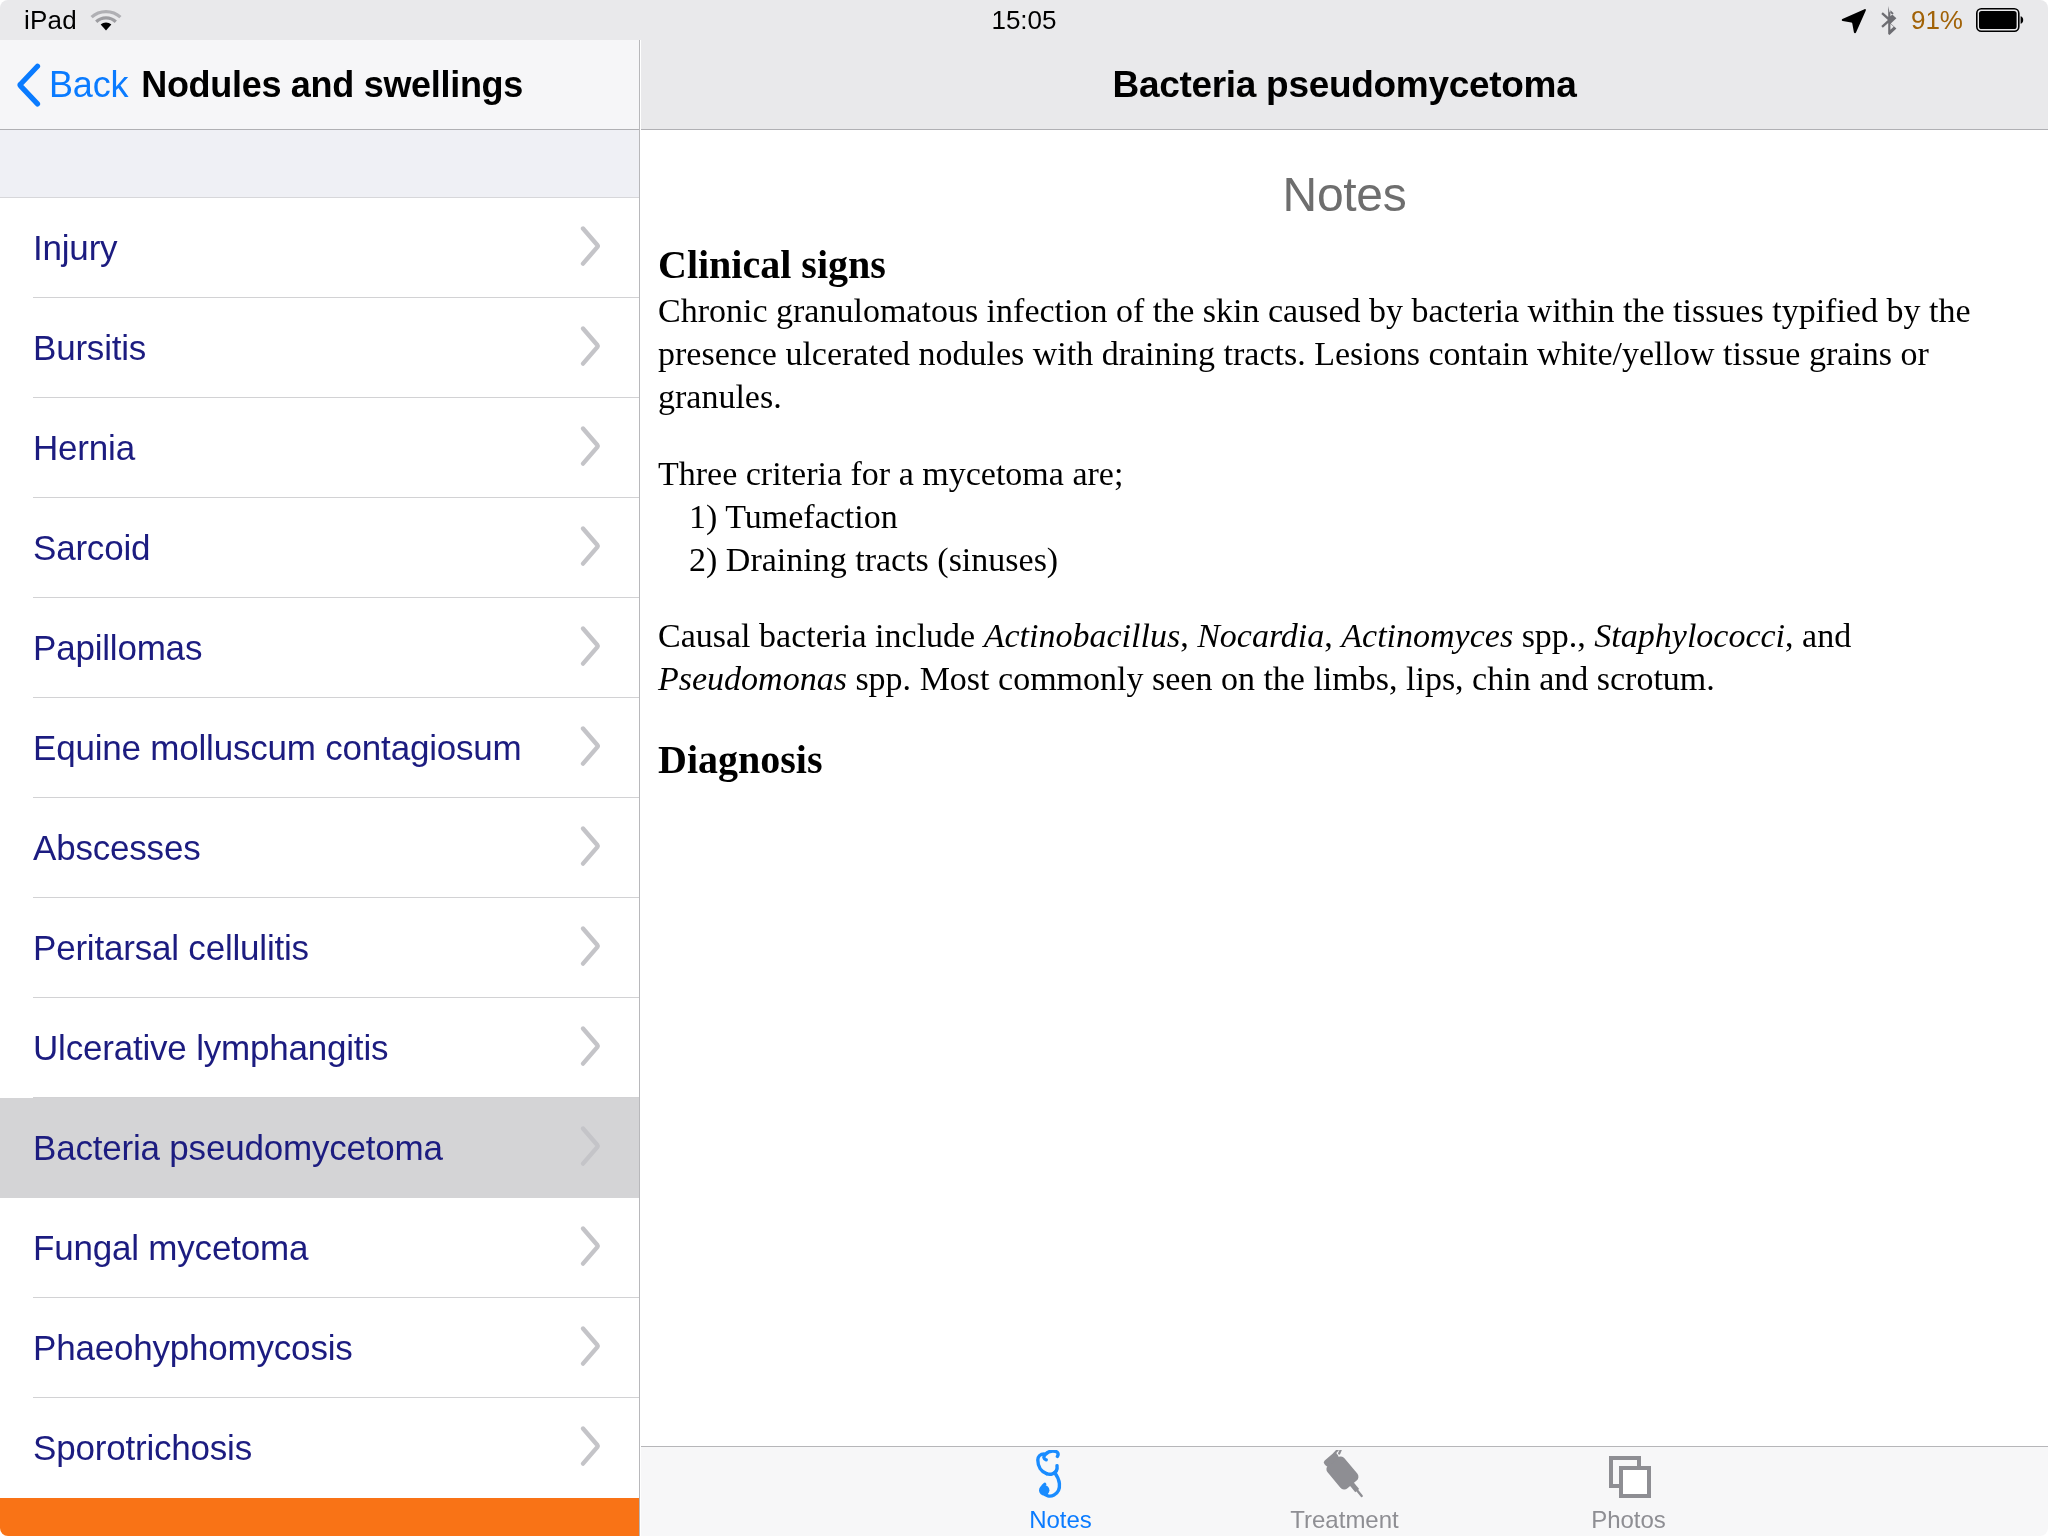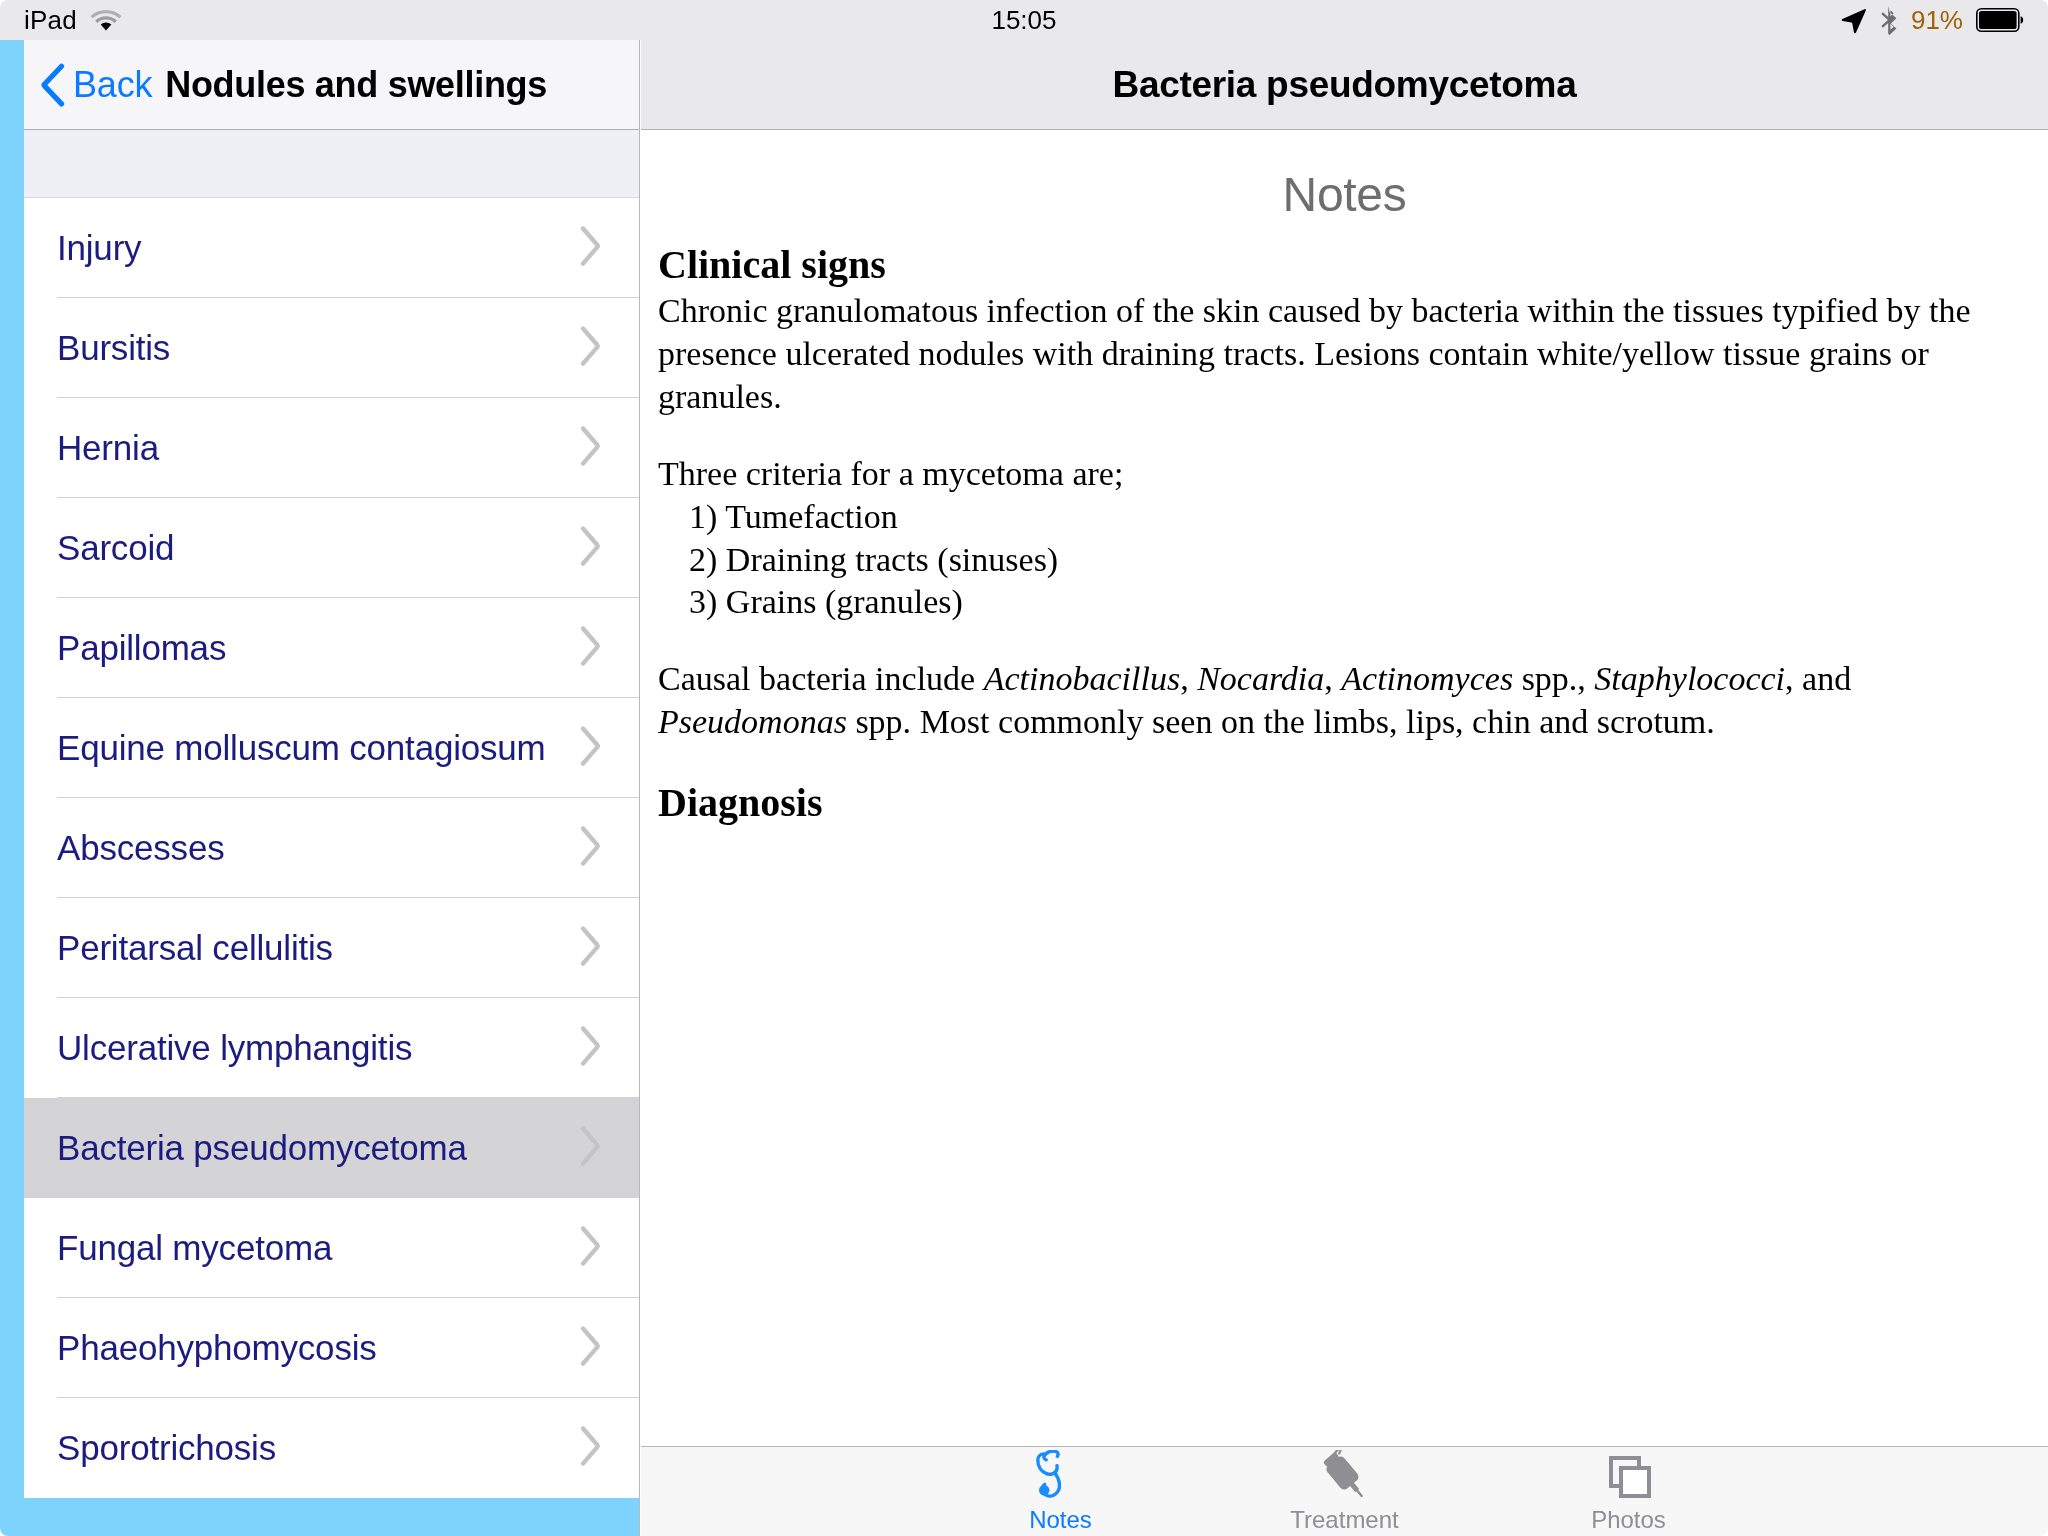--- a/index.html
+++ b/index.html
@@ -50,25 +50,24 @@
   
   .split {
     position: absolute; top: 40px; left: 0;
     width: 2048px; height: 1496px;
   }
 
   
   .sidebar {
     position: absolute; top: 0; left: 0;
     width: 640px; height: 1496px;
-    background: #7dd3fc;
+    background: #f97316;
     border-right: 1px solid #b8b8bb;
     box-sizing: border-box;
     overflow: hidden;
-    padding-left: 24px;
   }
   .sb-navbar {
     height: 90px;
     background: #f6f6f8;
     border-bottom: 1px solid #b0b0b4;
     display: flex; align-items: center;
     box-sizing: border-box;
     padding-left: 16px;
   }
   .back-btn {
@@ -347,21 +346,20 @@
 
         <div class="notes-body">
           <h3>Clinical signs</h3>
           <p>Chronic granulomatous infection of the skin caused by bacteria within the tissues typified by the presence ulcerated nodules with draining tracts. Lesions contain white/yellow tissue grains or granules.</p>
 
           <div class="blank"></div>
 
           <p>Three criteria for a mycetoma are;</p>
           <p class="indent">1) Tumefaction</p>
           <p class="indent">2) Draining tracts (sinuses)</p>
-          <p class="indent">3) Grains (granules)</p>
 
           <div class="blank"></div>
 
           <p><span>Causal bacteria include </span><i>Actinobacillus</i><span>, </span><i>Nocardia</i><span>, </span><i>Actinomyces</i><span> spp., </span><i>Staphylococci</i><span>, and </span><i>Pseudomonas</i><span> spp.</span> <span>Most commonly seen on the limbs, lips, chin and scrotum.</span></p>
 
           <div class="blank"></div>
 
           <h3>Diagnosis</h3>
         </div>
       </div>

